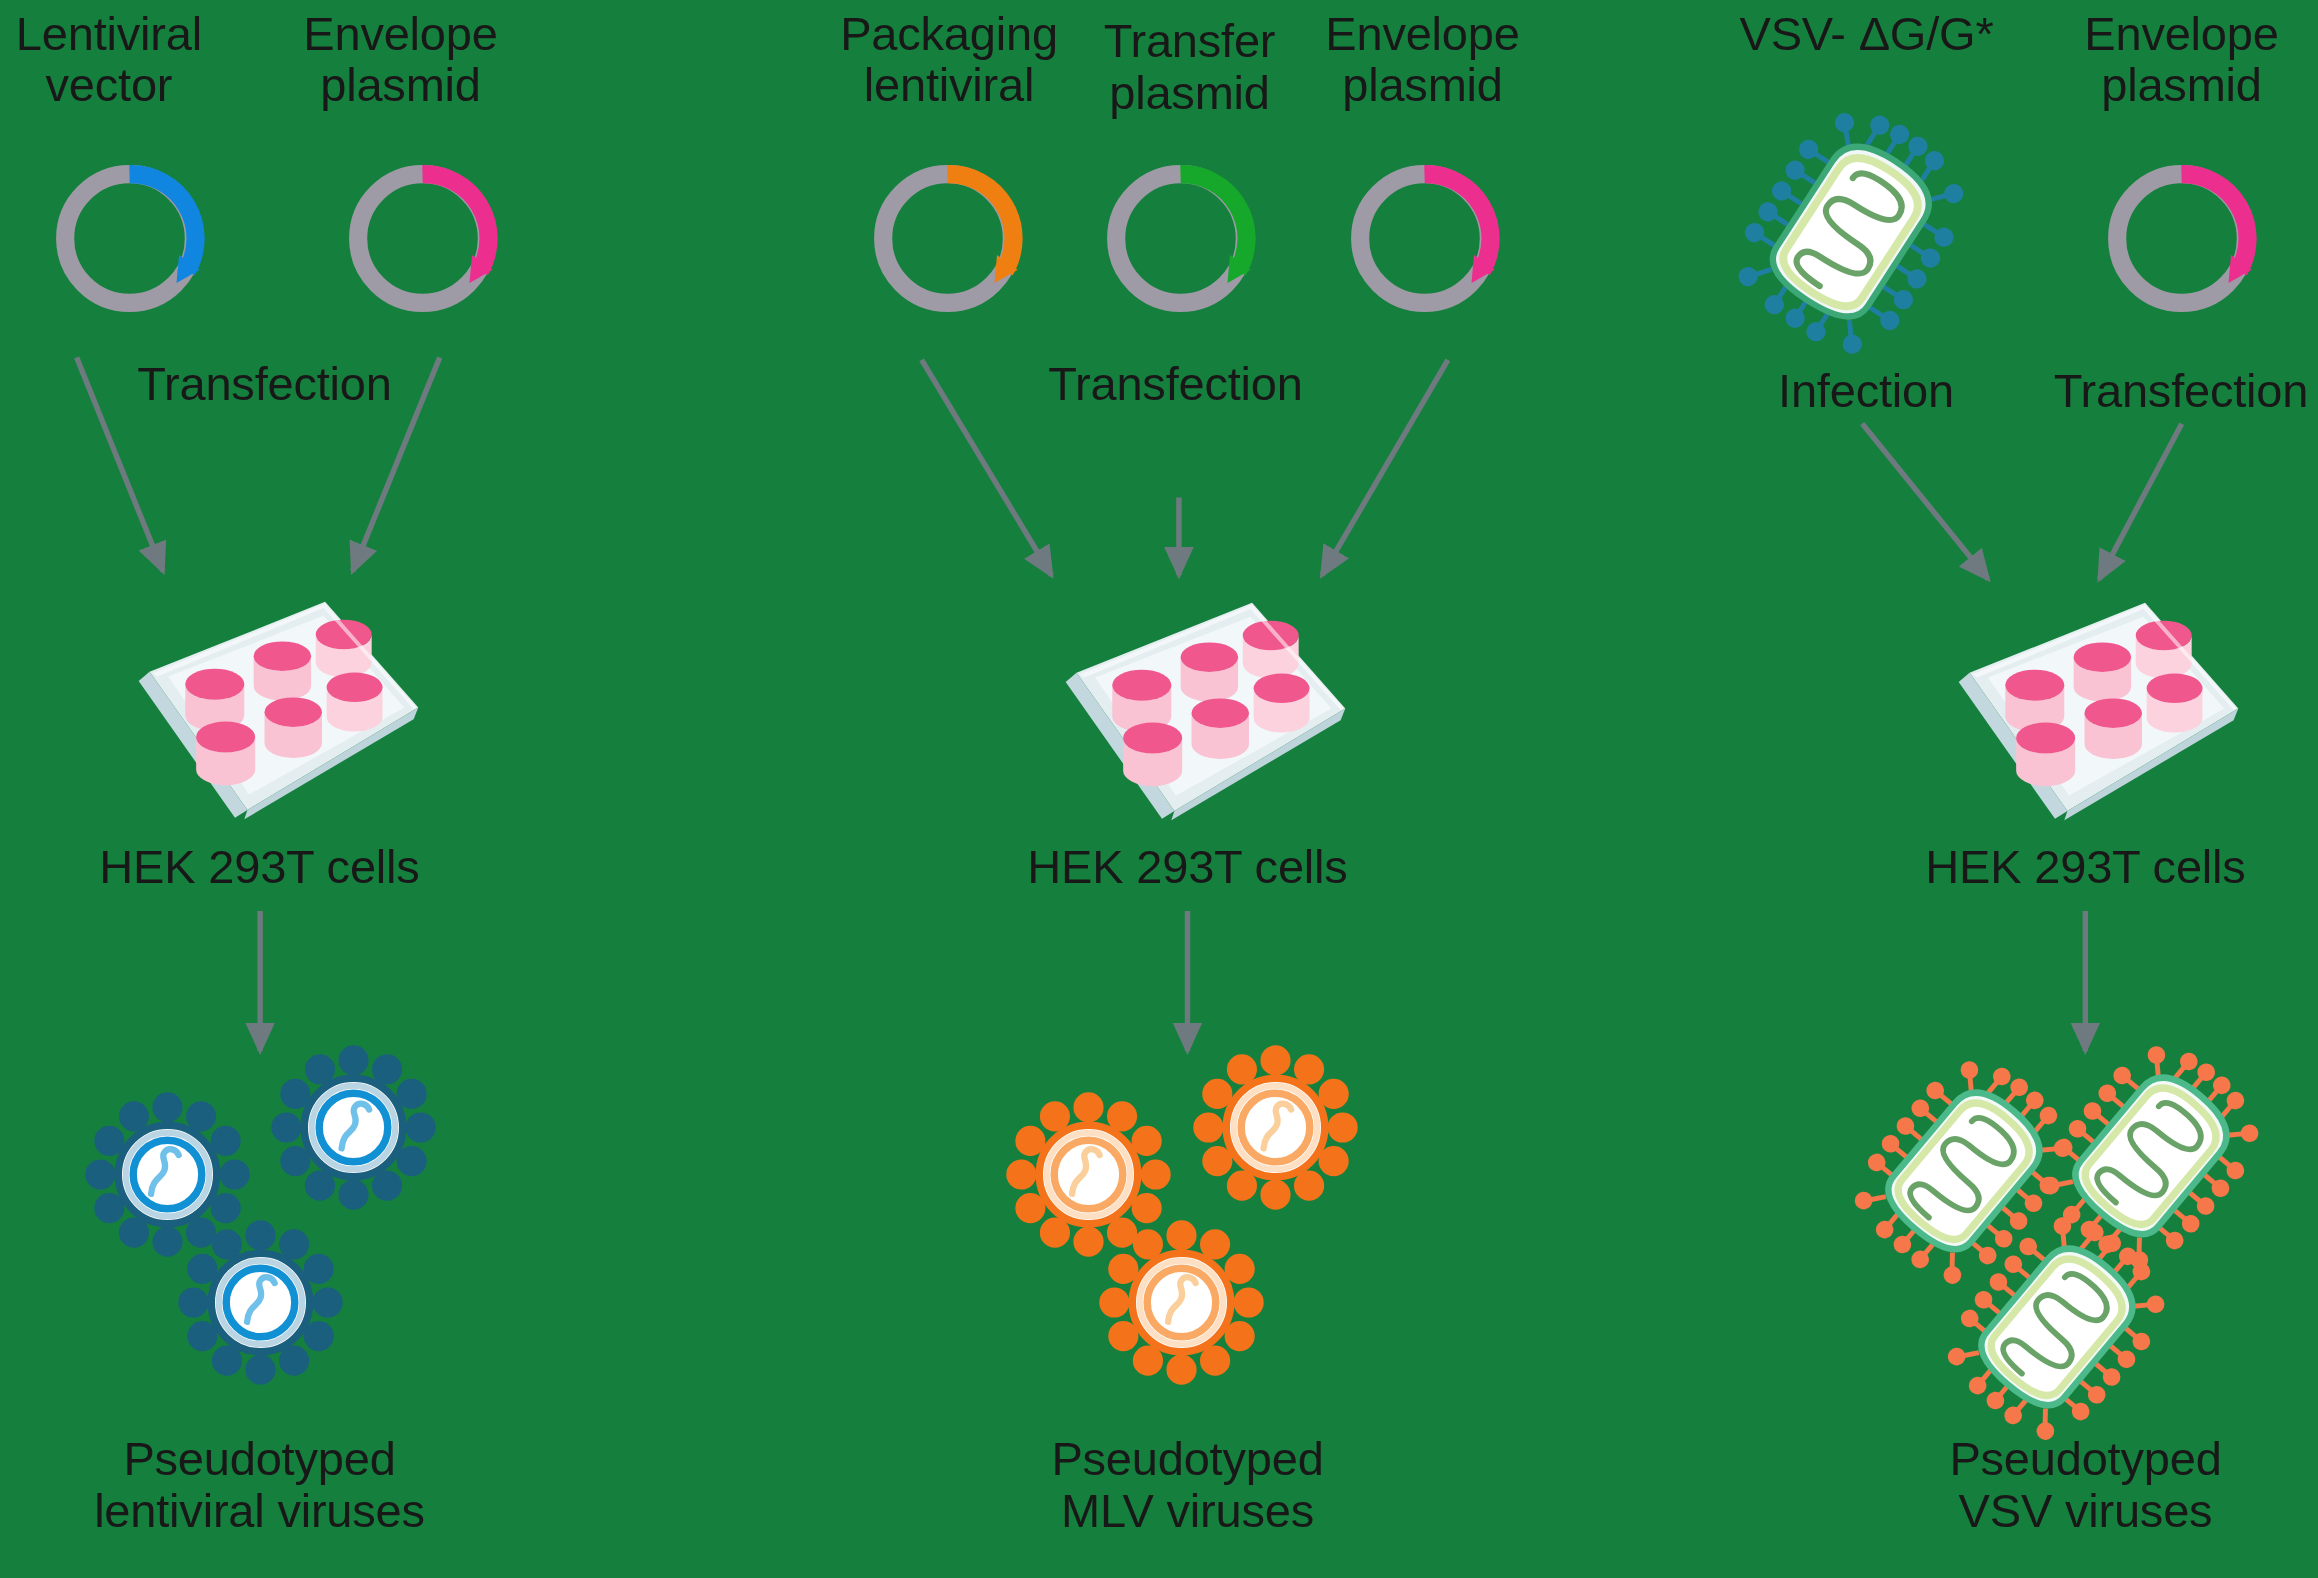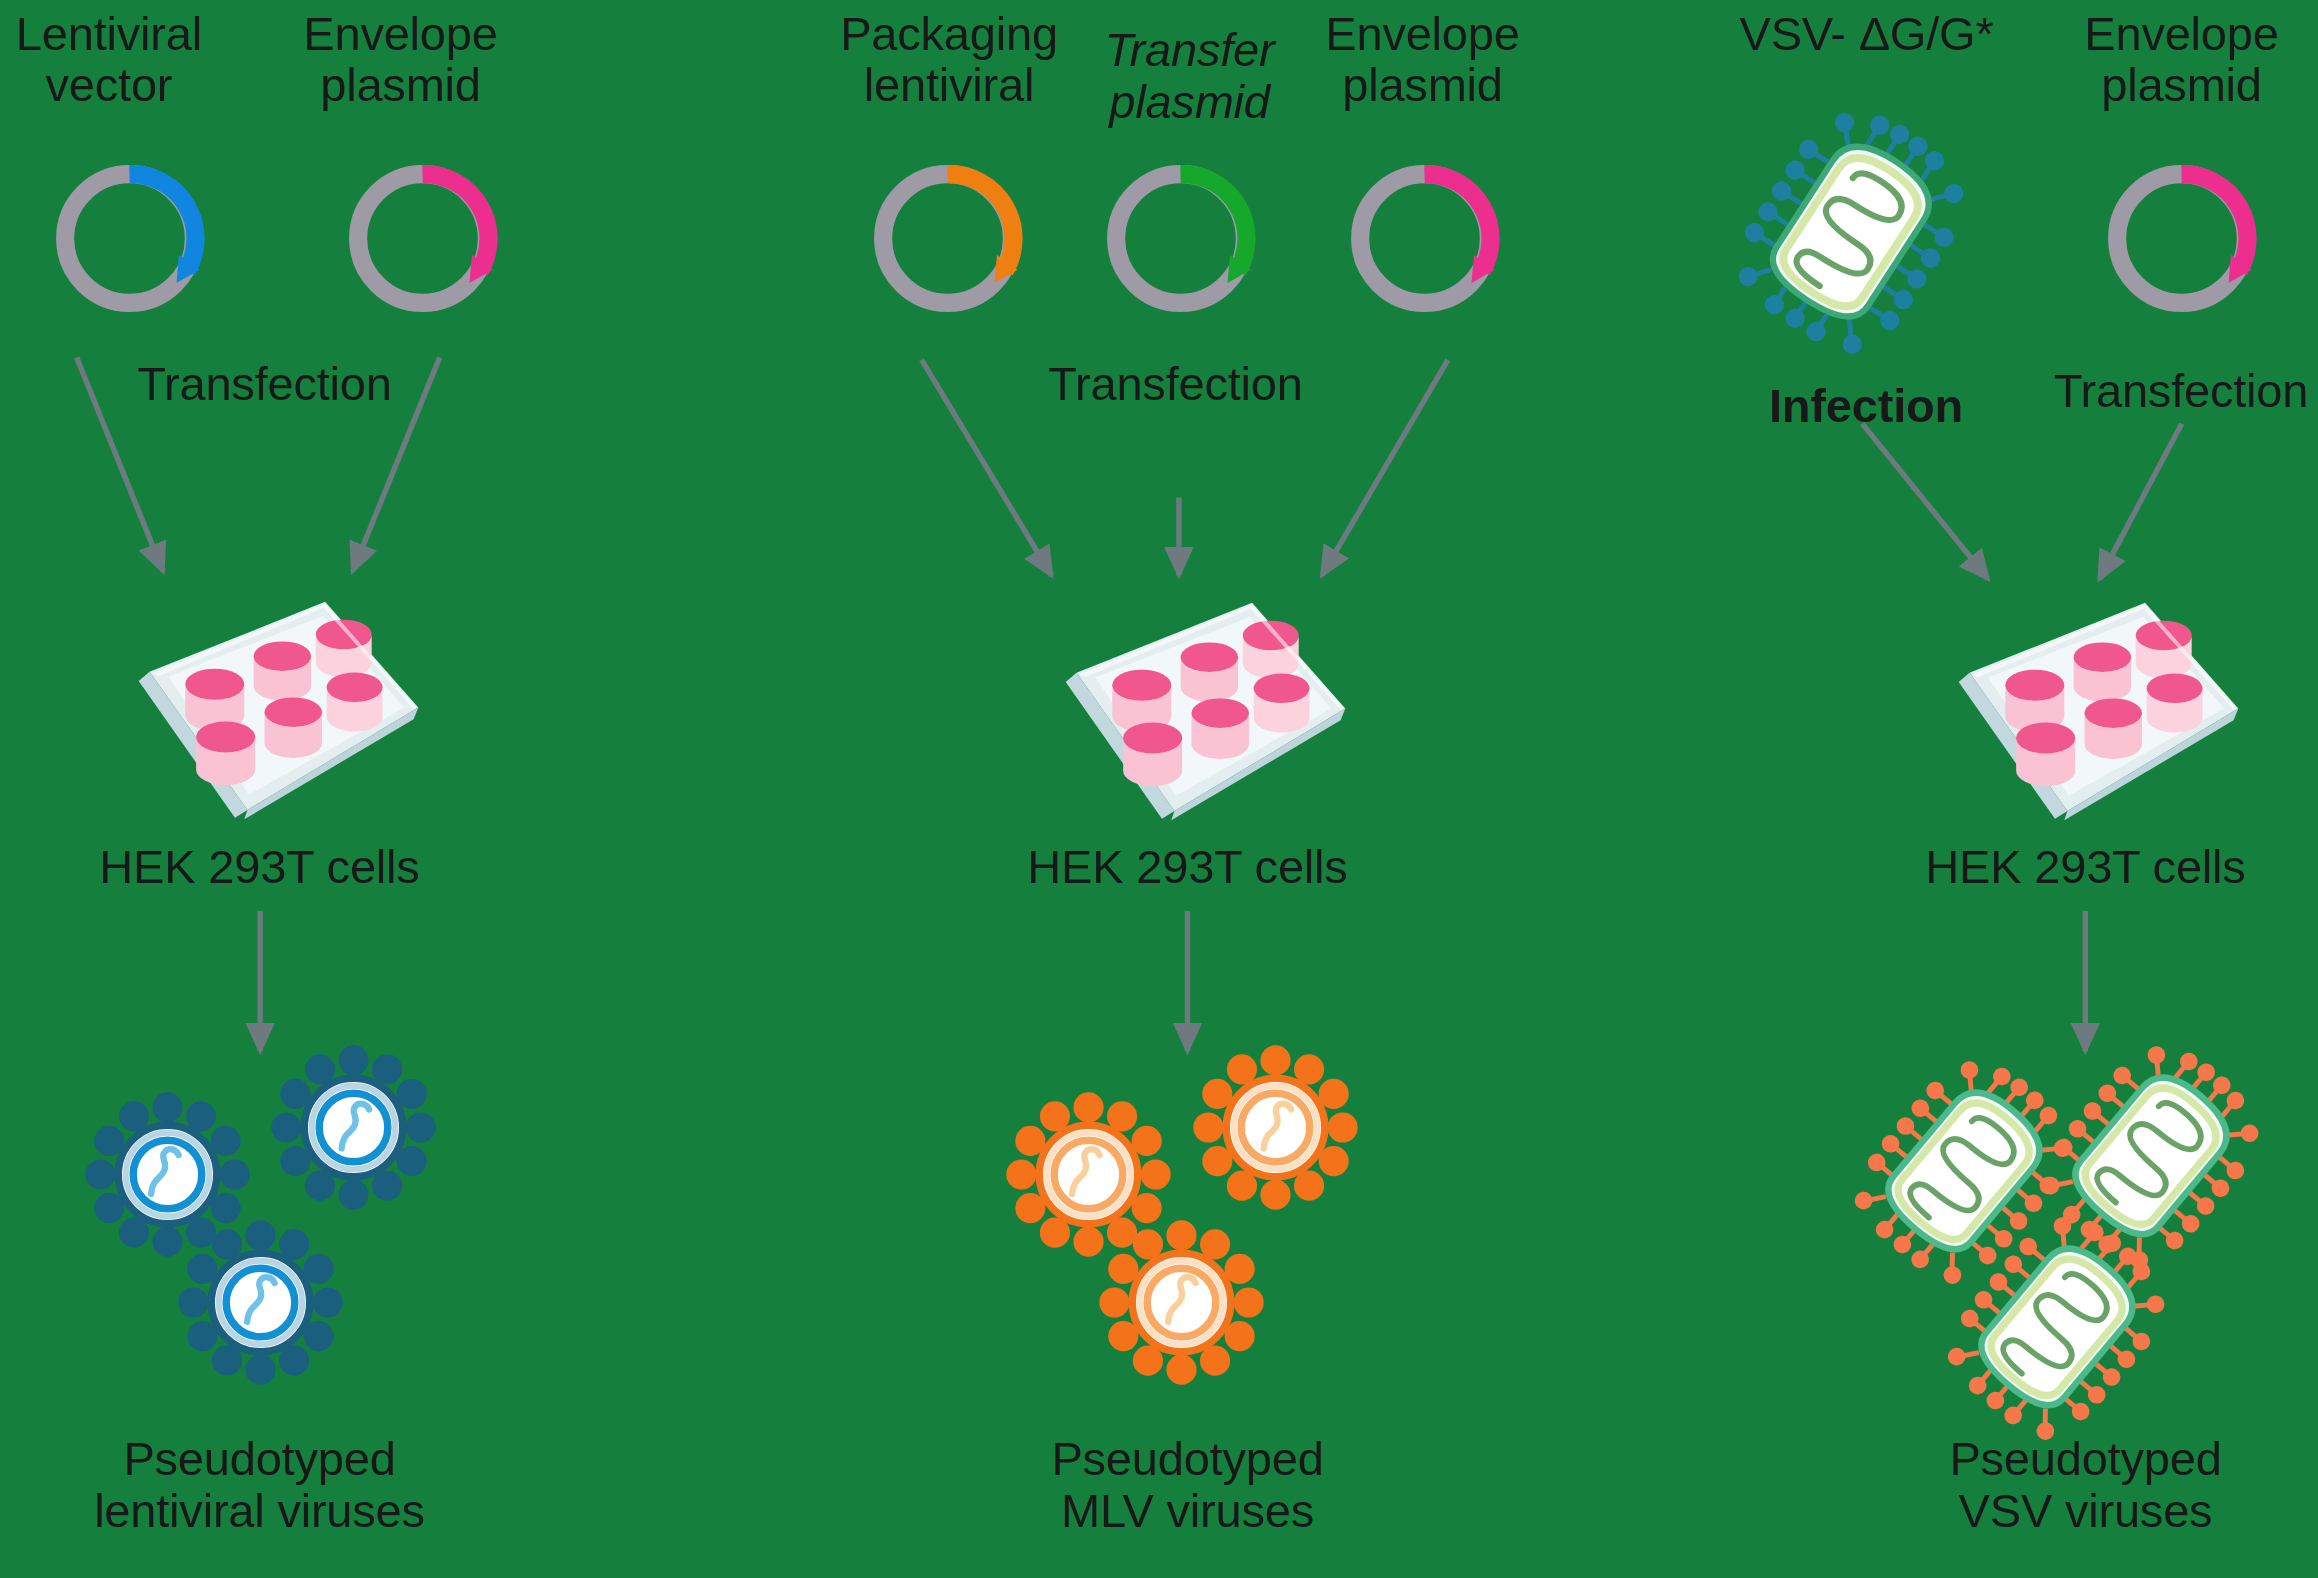--- a/index.html
+++ b/index.html
@@ -344,21 +344,21 @@
 lentiviral</div>
 
   <div class="plasmid" style="left:865px;top:156px;">
     <svg viewBox="0 0 100 100">
       <circle cx="50" cy="50" r="39" fill="none" stroke="#9e9aa6" stroke-width="11"></circle>
       <path d="M50 11 A39 39 0 0 1 84.8 69.5" fill="none" stroke="#f07f11" stroke-width="11"></path>
       <path d="M80.0 60.0 L92.5 69.0 L78.5 77.0 z" fill="#f07f11"></path>
     </svg>
   </div>
 
-  <div class="lbl" style="left:1065px;top:24px;width:249px;font-style:italic;">Transfer
+  <div class="lbl" style="left:1065px;top:15px;width:249px;">Transfer
 plasmid</div>
 
   <div class="plasmid" style="left:1098px;top:156px;">
     <svg viewBox="0 0 100 100">
       <circle cx="50" cy="50" r="39" fill="none" stroke="#9e9aa6" stroke-width="11"></circle>
       <path d="M50 11 A39 39 0 0 1 84.8 69.5" fill="none" stroke="#16a82a" stroke-width="11"></path>
       <path d="M80.0 60.0 L92.5 69.0 L78.5 77.0 z" fill="#16a82a"></path>
     </svg>
   </div>
 
@@ -706,21 +706,21 @@
 plasmid</div>
 
   <div class="plasmid" style="left:2099px;top:156px;">
     <svg viewBox="0 0 100 100">
       <circle cx="50" cy="50" r="39" fill="none" stroke="#9e9aa6" stroke-width="11"></circle>
       <path d="M50 11 A39 39 0 0 1 84.8 69.5" fill="none" stroke="#ec2e8f" stroke-width="11"></path>
       <path d="M80.0 60.0 L92.5 69.0 L78.5 77.0 z" fill="#ec2e8f"></path>
     </svg>
   </div>
 
-  <div class="lbl" style="left:1734px;top:380px;width:264px;font-weight:bold;">Infection</div>
+  <div class="lbl" style="left:1734px;top:365px;width:264px;">Infection</div>
 
   <div class="lbl" style="left:2037px;top:365px;width:288px;">Transfection</div>
 
   <div class="plate" style="left:1921px;top:592px;">
     <svg viewBox="0 0 420 300">
       <g>
         <path d="M62 104 L288 14 L408 150 L188 282 z" fill="#e4eef1"></path>
         <path d="M62 104 L188 282 L172 292 L48 116 z" fill="#c3d8de"></path>
         <path d="M188 282 L408 150 L402 165 L184 294 z" fill="#bdd4db"></path>
       </g>

